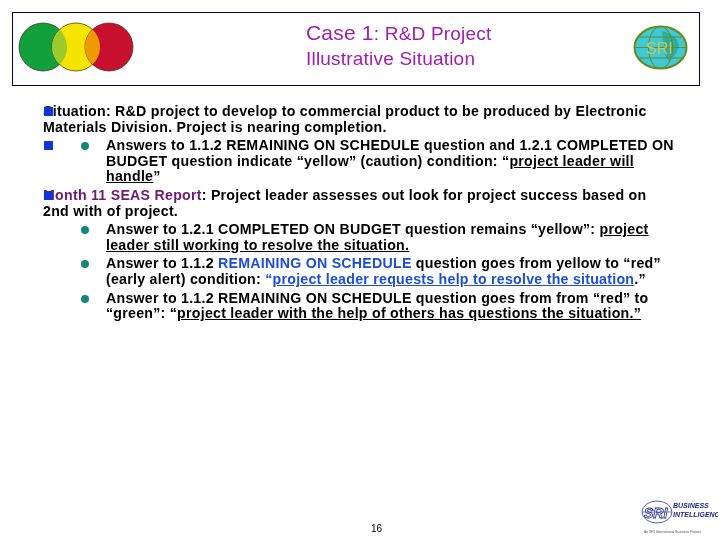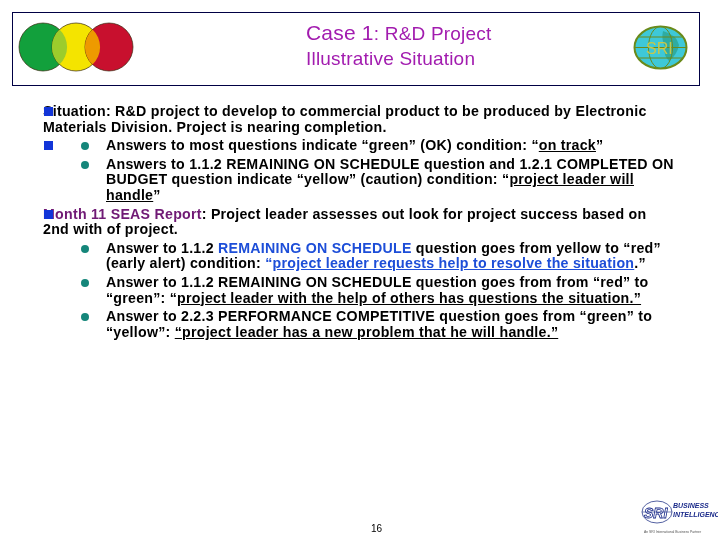--- a/index.html
+++ b/index.html
@@ -69,43 +69,39 @@
   <div class="l1">
     <span class="sq"></span>
     <span>Situation: R&amp;D project to develop to commercial product to be produced by Electronic Materials Division.  Project is nearing completion.</span>
   </div>
 
   <div class="l1">
     <span class="sq"></span>
   </div>
   <div class="l2">
     <span class="dot"></span>
-    <span>Answers to most questions indicate “green” (OK) condition: “</span><span class="u">on track</span><span>”</span>
-  </div>
-  <div class="l2">
-    <span class="dot"></span>
     <span>Answers to 1.1.2 REMAINING ON SCHEDULE question and 1.2.1 COMPLETED ON BUDGET question indicate “yellow” (caution) condition: “</span><span class="u">project leader will handle</span><span>”</span>
   </div>
 
   <div class="l1">
     <span class="sq"></span>
     <span class="lb">Month 11 SEAS Report</span><span>: Project leader assesses out look for project success based on 2nd with of project.</span>
   </div>
   <div class="l2">
     <span class="dot"></span>
+    <span>Answer to 1.2.1 COMPLETED ON BUDGET question remains “yellow”: </span><span class="u">project leader still working to resolve the situation.</span>
+  </div>
+  <div class="l2">
+    <span class="dot"></span>
     <span>Answer to 1.1.2 </span><span class="red">REMAINING ON SCHEDULE</span><span> question goes from yellow to “red” (early alert) condition: </span><span class="red">“</span><span class="red u">project leader requests help to resolve the situation</span><span>.”</span>
   </div>
 
   <div class="l2">
     <span class="dot"></span>
     <span>Answer to 1.1.2 REMAINING ON SCHEDULE question goes from from “red” to “green”: “</span><span class="u">project leader with the help of others has questions the situation.”</span>
-  </div>
-  <div class="l2">
-    <span class="dot"></span>
-    <span>Answer to 2.2.3 PERFORMANCE COMPETITIVE question goes from “green” to “yellow”: </span><span class="u">“project leader has a new problem that he will handle.”</span>
   </div>
 </div>
 
 <div class="footer-page">16</div>
 
 <svg class="srilogo" viewBox="0 0 78 40">
   <ellipse cx="17" cy="15" rx="15" ry="11" fill="none" stroke="#2a3a8a" stroke-width="0.8"></ellipse>
   <line x1="2" y1="15" x2="32" y2="15" stroke="#2a3a8a" stroke-width="0.6"></line>
   <text x="4" y="21" font-family="Liberation Sans, sans-serif" font-size="14" font-weight="bold" font-style="italic" fill="none" stroke="#1a2a8a" stroke-width="0.8">SRI</text>
   <text x="33" y="11" font-family="Liberation Sans, sans-serif" font-size="7" font-weight="bold" font-style="italic" fill="#1a2a8a">BUSINESS</text>

